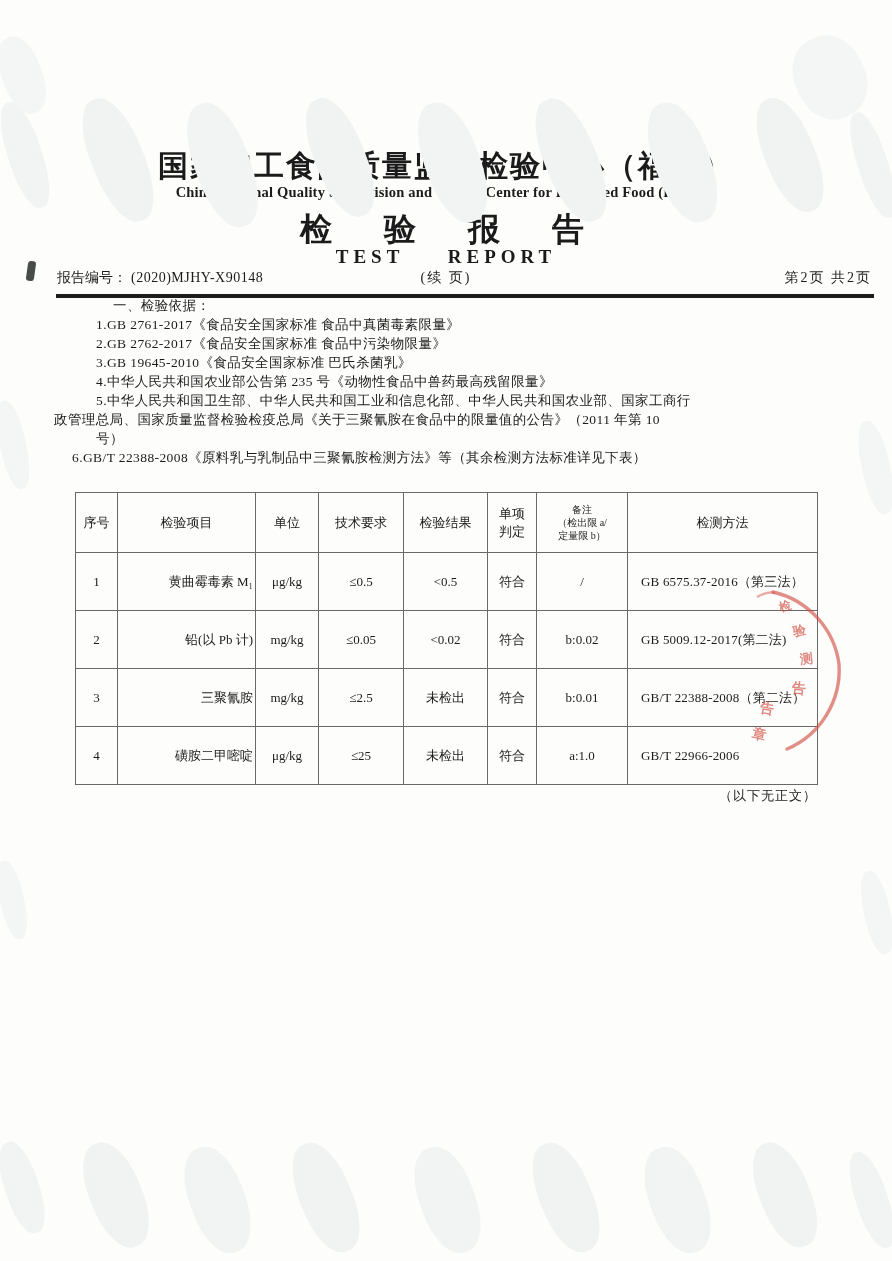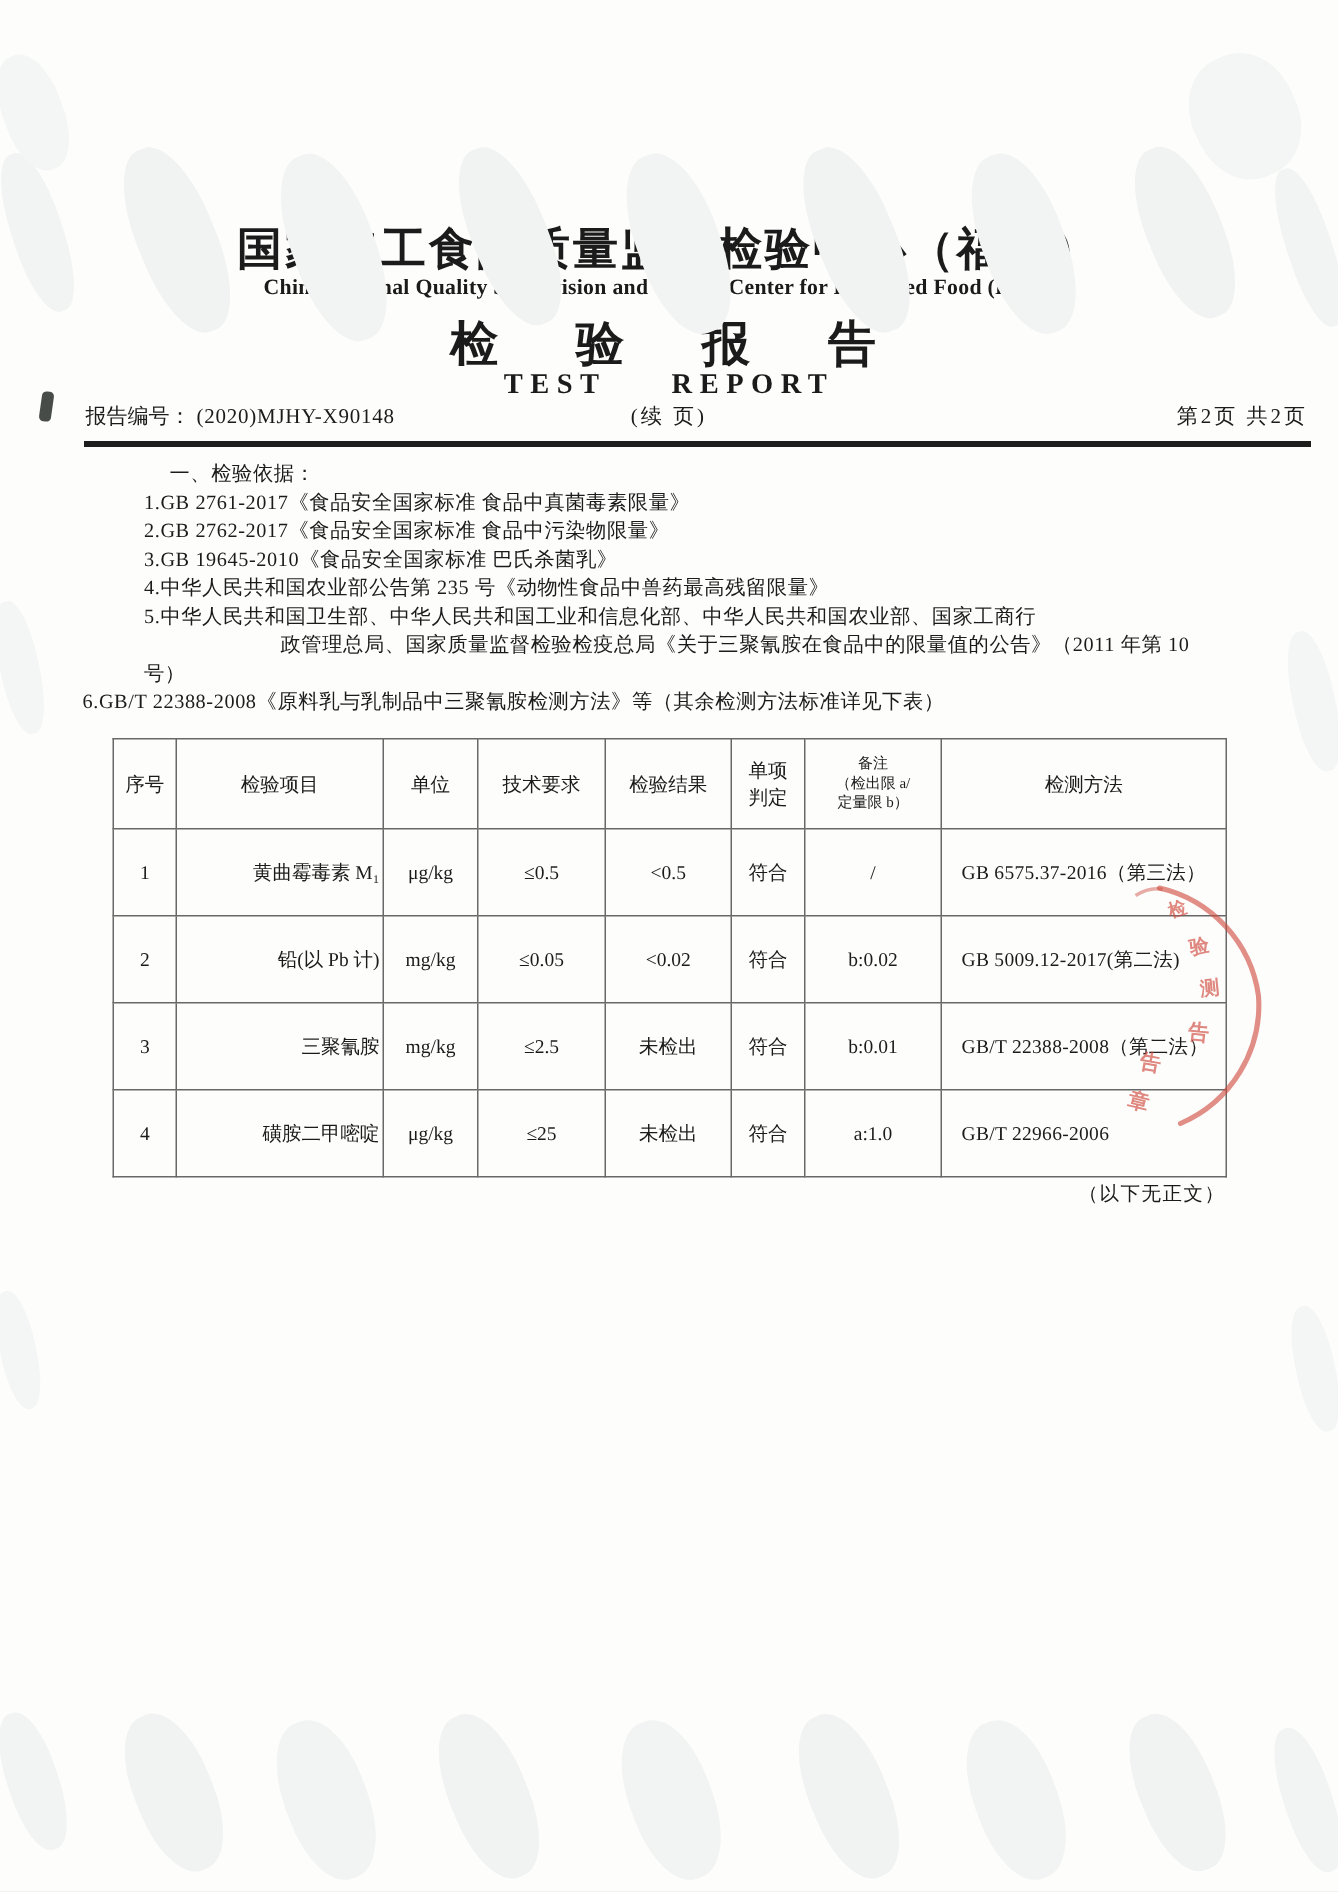--- a/index.html
+++ b/index.html
@@ -34,21 +34,21 @@
     text-align:center;font-size:19px;font-weight:bold;
     letter-spacing:5px;word-spacing:34px;
   }
   .meta-row{position:absolute;top:269px;left:0;width:100%;font-size:14px;}
   .meta-no{position:absolute;left:57px;top:0;}
   .meta-no .val{margin-left:4px;letter-spacing:0.5px;}
   .meta-cont{position:absolute;left:0;top:0;width:100%;text-align:center;letter-spacing:2px;}
   .meta-page{position:absolute;right:20px;top:0;letter-spacing:2px;}
   .divider{position:absolute;top:294px;left:56px;width:818px;height:3.5px;background:#1d1d1d;}
   
-  .basis{position:absolute;top:306px;left:0;width:100%;font-size:13.5px;letter-spacing:0.4px;}
+  .basis{position:absolute;top:296px;left:0;width:100%;font-size:13.5px;letter-spacing:0.4px;}
   .basis .line{height:19px;line-height:19px;white-space:nowrap;}
   
   table.results{
     position:absolute;left:75px;top:492px;width:742px;
     border-collapse:collapse;table-layout:fixed;
     font-size:13px;
   }
   table.results th,table.results td{
     border:1px solid #686868;
     text-align:center;vertical-align:middle;
@@ -91,23 +91,23 @@
   </div>
   <div class="divider"></div>
 
   <div class="basis" id="basis-lines">
       <div class="line" style="margin-left: 113px;">一、检验依据：</div>
       <div class="line" style="margin-left: 96px;">1.GB 2761-2017《食品安全国家标准 食品中真菌毒素限量》</div>
       <div class="line" style="margin-left: 96px;">2.GB 2762-2017《食品安全国家标准 食品中污染物限量》</div>
       <div class="line" style="margin-left: 96px;">3.GB 19645-2010《食品安全国家标准 巴氏杀菌乳》</div>
       <div class="line" style="margin-left: 96px;">4.中华人民共和国农业部公告第 235 号《动物性食品中兽药最高残留限量》</div>
       <div class="line" style="margin-left: 96px;">5.中华人民共和国卫生部、中华人民共和国工业和信息化部、中华人民共和国农业部、国家工商行</div>
-      <div class="line" style="margin-left: 88px; text-align: center;">政管理总局、国家质量监督检验检疫总局《关于三聚氰胺在食品中的限量值的公告》（2011 年第 10</div>
+      <div class="line" style="margin-left: 54px;">政管理总局、国家质量监督检验检疫总局《关于三聚氰胺在食品中的限量值的公告》（2011 年第 10</div>
       <div class="line" style="margin-left: 96px;">号）</div>
-      <div class="line" style="margin-left: 55px;">6.GB/T 22388-2008《原料乳与乳制品中三聚氰胺检测方法》等（其余检测方法标准详见下表）</div>
+      <div class="line" style="margin-left: 72px;">6.GB/T 22388-2008《原料乳与乳制品中三聚氰胺检测方法》等（其余检测方法标准详见下表）</div>
     </div>
 
   <table class="results" id="results-table">
     <colgroup>
       <col style="width:42px">
         <col style="width:138px">
         <col style="width:63px">
         <col style="width:85px">
       <col style="width:84px">
         <col style="width:49px">

